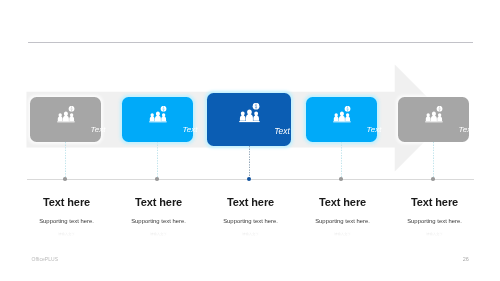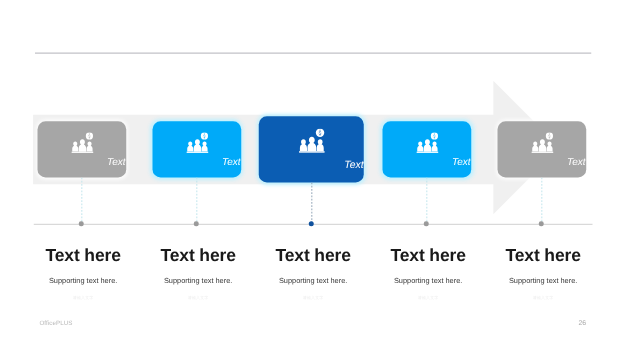--- a/index.html
+++ b/index.html
@@ -4,26 +4,26 @@
 <title>Slide</title>
 <style>
   html,body{margin:0;padding:0;}
   body{width:500px;height:281px;background:#ffffff;font-family:"Liberation Sans",sans-serif;overflow:hidden;}
   .slide{position:relative;width:500px;height:281px;background:#fff;}
   .top-rule{position:absolute;left:27.5px;top:42px;width:445px;height:1px;background:#c2c2c8;}
   .arrow{position:absolute;left:0;top:0;width:500px;height:281px;}
   .boxes{position:absolute;left:0;top:0;width:500px;height:281px;}
   .nodebox{position:absolute;border-radius:6.5px;}
   .nodebox .ico{display:block;position:absolute;}
-  .nodebox .blabel{position:absolute;left:0;width:100%;text-align:right;font-style:italic;color:#fff;line-height:1;}
+  .nodebox .blabel{position:absolute;left:0;width:100%;text-align:center;font-style:italic;color:#fff;line-height:1;padding-left:33px;}
   .dline{position:absolute;width:1px;}
   .hline{position:absolute;left:27px;top:179px;width:446.5px;height:1px;background:#d9d9d9;}
   .hdot{position:absolute;border-radius:50%;}
   .col{position:absolute;text-align:center;}
-  .col .t1{font-size:14px;font-weight:bold;color:#1a1a1a;letter-spacing:-0.1px;}
+  .col .t1{font-size:11px;font-weight:bold;color:#1a1a1a;letter-spacing:-0.1px;}
   .col .t2{font-size:5.9px;color:#3a3a3a;margin-top:9.5px;}
   .col .t3{font-size:3.2px;color:#ededed;margin-top:8px;letter-spacing:0.1px;}
   .brand{position:absolute;left:31.5px;top:256.3px;font-size:5px;color:#b9b9b9;letter-spacing:0.05px;}
   .pageno{position:absolute;left:462.8px;top:256.3px;font-size:5.5px;color:#a9a9a9;}
 </style>
 </head>
 <body>
 
 <div class="slide">
   <div class="top-rule"></div>

